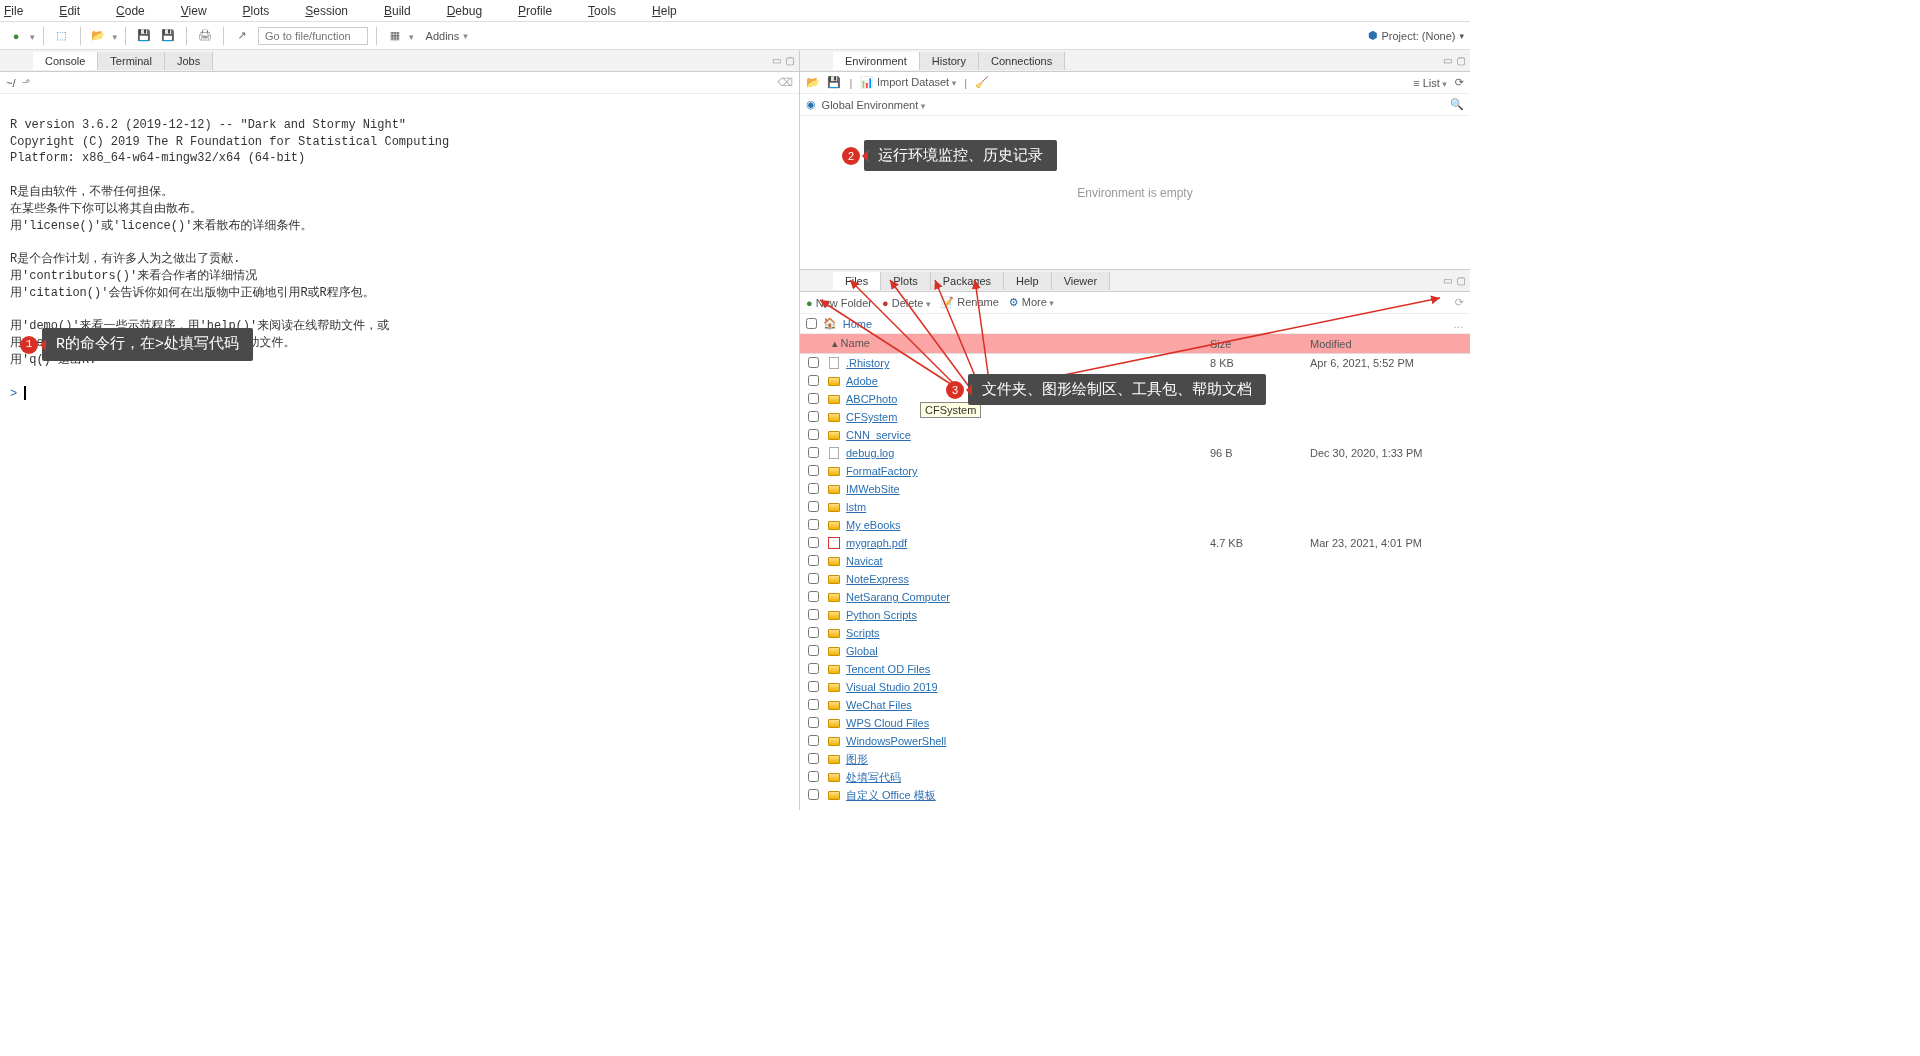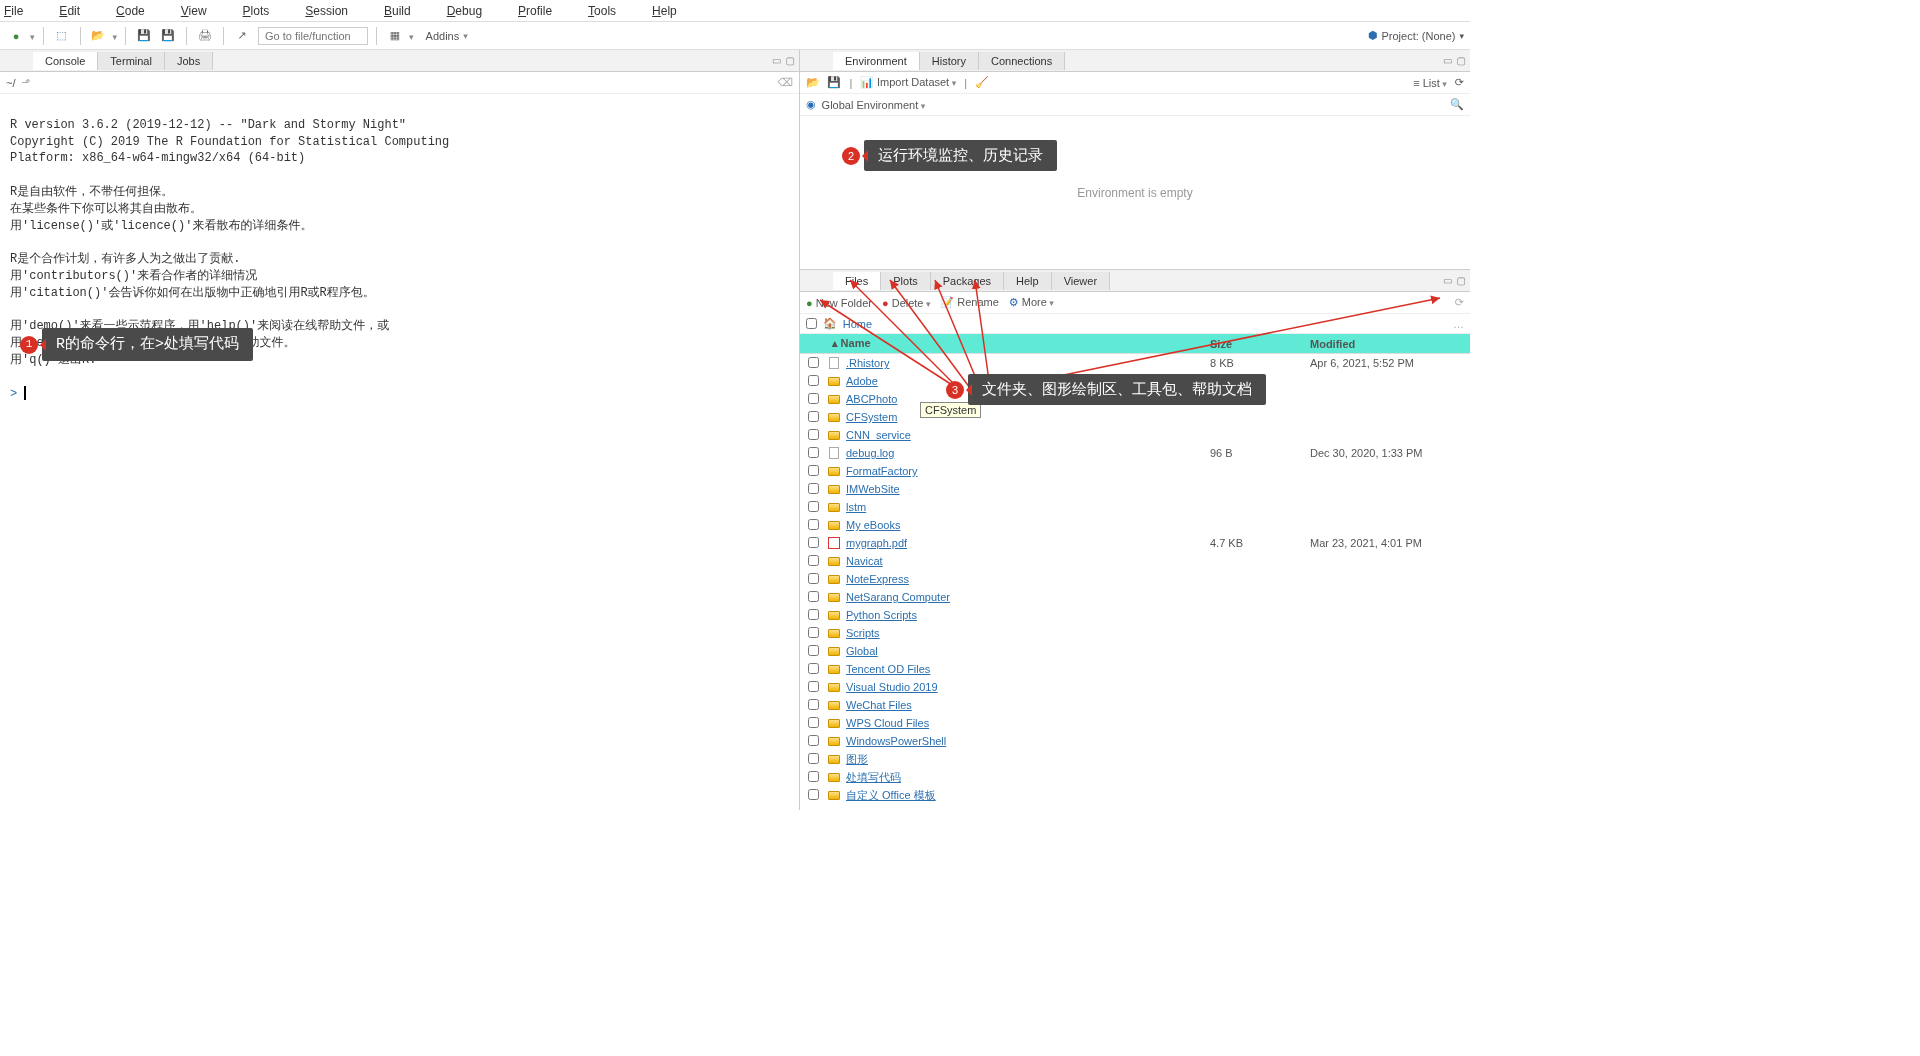--- a/index.html
+++ b/index.html
@@ -23,21 +23,21 @@
 .subbar { display: flex; align-items: center; height: 22px; padding: 0 6px; border-bottom: 1px solid #eee; font-size: 11px; color: #555; gap: 6px; }
 .console-body { flex: 1; padding: 6px 10px; font-family: "Consolas","Courier New",monospace; font-size: 12px; line-height: 1.4; white-space: pre-wrap; overflow: auto; position: relative; }
 .prompt { color: #2a6fb0; }
 .cursor { border-left: 2px solid #000; display: inline-block; height: 14px; vertical-align: middle; }
 .env-pane { height: 220px; border-bottom: 1px solid #ccc; display: flex; flex-direction: column; }
 .env-toolbar { display: flex; align-items: center; height: 22px; border-bottom: 1px solid #eee; padding: 0 6px; gap: 8px; font-size: 11px; color: #555; }
 .env-body { flex: 1; display: flex; align-items: center; justify-content: center; color: #999; font-size: 12px; position: relative; }
 .files-pane { flex: 1; display: flex; flex-direction: column; position: relative; }
 .files-toolbar { display: flex; align-items: center; height: 22px; gap: 10px; padding: 0 6px; font-size: 11px; color: #555; border-bottom: 1px solid #eee; position: relative; }
 .files-path { display: flex; align-items: center; height: 20px; padding: 0 6px; gap: 6px; font-size: 11px; color: #2a6fb0; border-bottom: 1px solid #eee; }
-.files-header { display: flex; height: 20px; align-items: center; font-size: 11px; color: #555; border-bottom: 1px solid #ddd; background: #5eead4; font-weight: bold; }
+.files-header { display: flex; height: 20px; align-items: center; font-size: 11px; color: #555; border-bottom: 1px solid #ddd; background: #fca5a5; }
 .fh-check { width: 26px; text-align: center; }
 .fh-name { flex: 1; padding-left: 6px; }
 .fh-size { width: 100px; }
 .fh-mod { width: 160px; }
 .files-list { flex: 1; overflow: auto; }
 .file-row { display: flex; align-items: center; height: 18px; font-size: 11px; padding: 0; }
 .fr-check { width: 26px; text-align: center; }
 .fr-icon { width: 16px; height: 14px; margin-right: 4px; display: inline-flex; align-items: center; justify-content: center; }
 .fr-name { flex: 1; display: flex; align-items: center; color: #2a6fb0; text-decoration: underline; }
 .fr-name.linklike { text-decoration: underline; }

